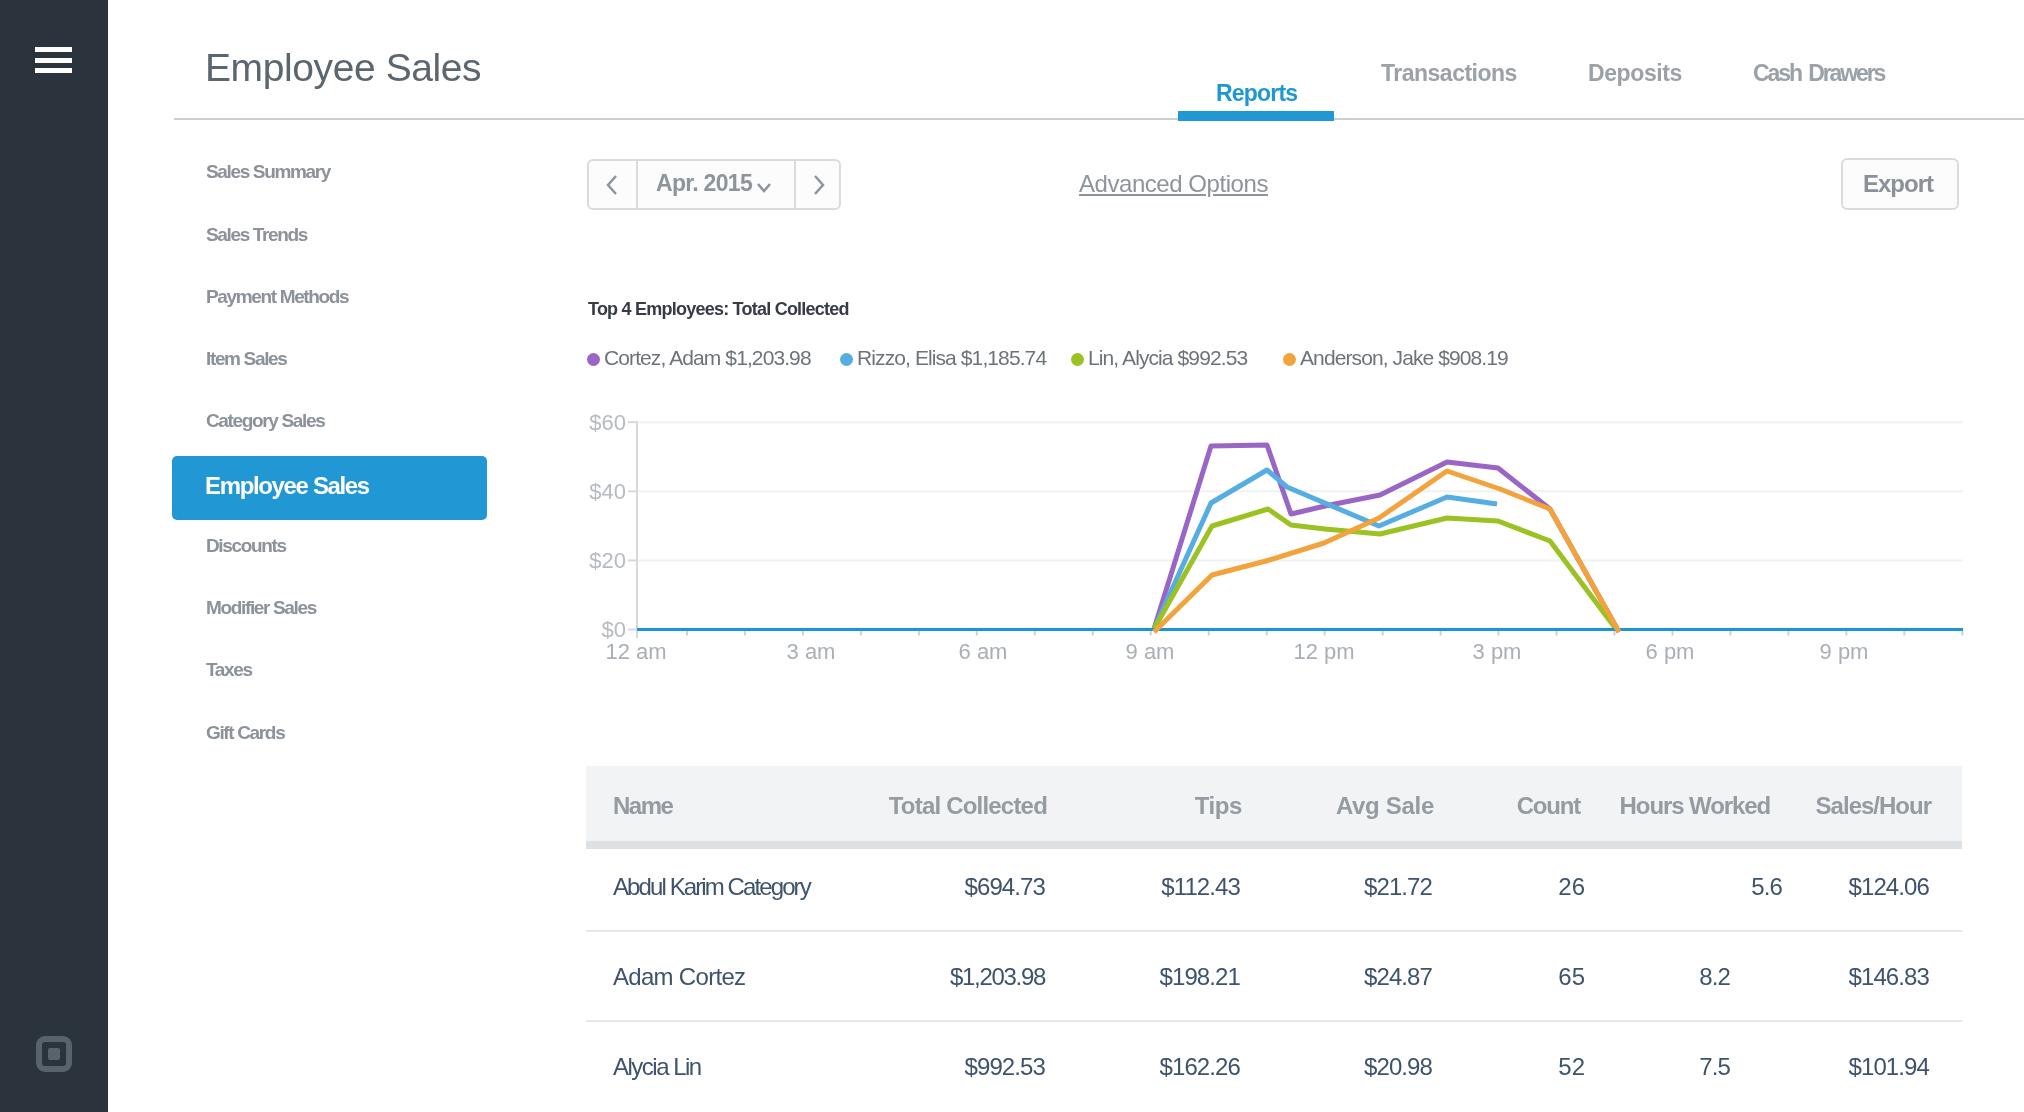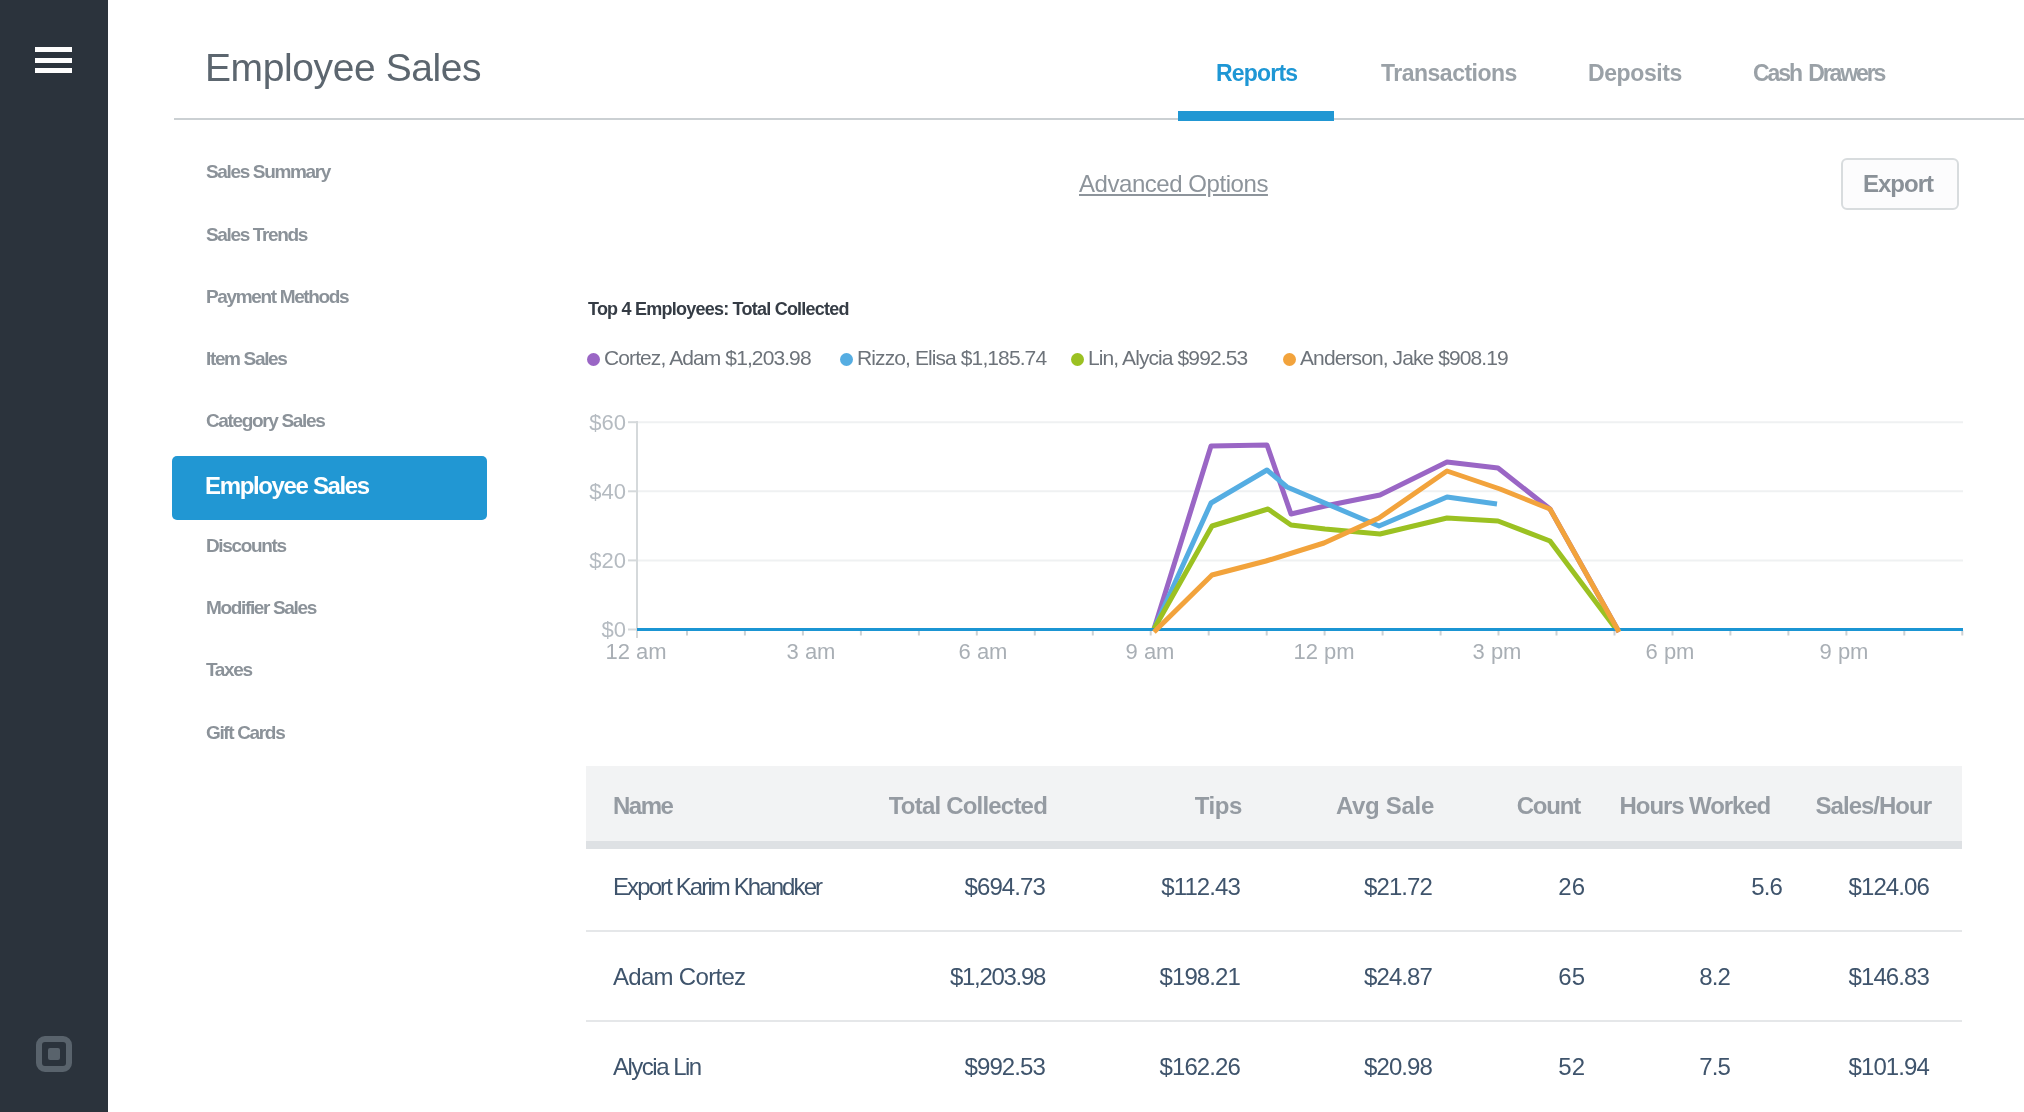--- a/index.html
+++ b/index.html
@@ -12,21 +12,21 @@
   #sidebar { left:0; top:0; width:108px; height:1112px; background:#2b333c; }
   .hbar { position:absolute; left:35px; width:37px; height:5px; background:#fdfdfd; }
   #sqlogo { position:absolute; left:36px; top:1036px; width:36px; height:36px;
     border:6px solid #59636c; border-radius:9px; }
   #sqlogo:after { content:""; position:absolute; left:6px; top:6px; width:12px; height:12px;
     background:#59636c; border-radius:2px; }
 
   
   #title { left:205px; top:46px; font-size:39px; font-weight:400; color:#5c666f; letter-spacing:-0.4px; }
   .tab { top:60px; font-size:23px; font-weight:700; color:#9aa1a7; }
-  #tab-active { color:#1e97d5; }
+  #tab-active { color:#1e97d5;margin-top:20px; }
   #tabbar { left:1178px; top:111px; width:156px; height:10px; background:#2197d3; }
   #hdivider { left:174px; top:118px; width:1850px; height:2px; background:#cbd0d3; }
 
   
   .nav { left:206px; font-size:19px; font-weight:700; color:#8b9299; letter-spacing:-1.35px; }
   #navactive { left:172px; top:456px; width:315px; height:64px; background:#2197d3; border-radius:5px; }
   #navactive span { position:absolute; left:33px; top:16px; font-size:24px; font-weight:700; color:#fff; letter-spacing:-1.35px; }
 
   
   .ctl { border:2px solid #d8dcde; border-radius:6px; background:#fcfcfd; }
@@ -77,20 +77,34 @@
   <div class="abs nav" style="top:348px">Item Sales</div>
   <div class="abs nav" style="top:410px">Category Sales</div>
   <div class="abs" id="navactive">
       <span>Employee Sales</span>
     </div>
   <div class="abs nav" style="top:535px">Discounts</div>
   <div class="abs nav" style="top:597px">Modifier Sales</div>
   <div class="abs nav" style="top:659px">Taxes</div>
   <div class="abs nav" style="top:722px">Gift Cards</div>
 
+  <div class="abs ctl" id="seg">
+    <div class="sep" style="left:47px"></div>
+    <div class="sep" style="left:205px"></div>
+    <svg style="position:absolute;left:16px;top:13px" width="14" height="22" viewBox="0 0 14 22">
+        <polyline points="11,2 3,11 11,20" fill="none" stroke="#8d949b" stroke-width="2.5"></polyline>
+      </svg>
+    <span id="segtext">Apr. 2015</span>
+    <svg style="position:absolute;left:167px;top:21px" width="16" height="11" viewBox="0 0 16 11">
+        <polyline points="2,2 8,9 14,2" fill="none" stroke="#8d949b" stroke-width="2.5"></polyline>
+      </svg>
+    <svg style="position:absolute;left:223px;top:13px" width="14" height="22" viewBox="0 0 14 22">
+        <polyline points="3,2 11,11 3,20" fill="none" stroke="#8d949b" stroke-width="2.5"></polyline>
+      </svg>
+  </div>
   <div class="abs" id="advopt">Advanced Options</div>
   <div class="abs ctl" id="export">
       <span>Export</span>
     </div>
 
   <div class="abs" id="chead">Top 4 Employees: Total Collected</div>
   <div class="abs leg" style="left:587px"><span class="dot" style="background:#9a66c5"></span>Cortez, Adam $1,203.98</div>
   <div class="abs leg" style="left:840px"><span class="dot" style="background:#55ade2"></span>Rizzo, Elisa $1,185.74</div>
   <div class="abs leg" style="left:1071px"><span class="dot" style="background:#9bc122"></span>Lin, Alycia $992.53</div>
   <div class="abs leg" style="left:1283px"><span class="dot" style="background:#f2a33c"></span>Anderson, Jake $908.19</div>
@@ -142,21 +156,21 @@
   <div class="abs th r" style="left:1047px;letter-spacing:-0.8px">Total Collected</div>
   <div class="abs th r" style="left:1242px;letter-spacing:-0.4px">Tips</div>
   <div class="abs th r" style="left:1434px;letter-spacing:-0.3px">Avg Sale</div>
   <div class="abs th r" style="left:1580px;letter-spacing:-1.2px">Count</div>
   <div class="abs th r" style="left:1770px;letter-spacing:-1.1px">Hours Worked</div>
   <div class="abs th r" style="left:1931px;letter-spacing:-1.0px">Sales/Hour</div>
 
   <div class="abs rowline" style="top:930px"></div>
   <div class="abs rowline" style="top:1020px"></div>
 
-  <div class="abs td" style="left:613px;top:873px;letter-spacing:-1.9px">Export Karim Khandker</div>
+  <div class="abs td" style="left:613px;top:873px;letter-spacing:-1.9px">Abdul Karim Category</div>
   <div class="abs td r" style="left:1045px;top:873px">$694.73</div>
   <div class="abs td r" style="left:1240px;top:873px">$112.43</div>
   <div class="abs td r" style="left:1432px;top:873px">$21.72</div>
   <div class="abs td r" style="left:1585px;top:873px;letter-spacing:0">26</div>
   <div class="abs td r" style="left:1782px;top:873px">5.6</div>
   <div class="abs td r" style="left:1929px;top:873px">$124.06</div>
 
   <div class="abs td" style="left:613px;top:963px;letter-spacing:-0.7px">Adam Cortez</div>
   <div class="abs td r" style="left:1045px;top:963px;letter-spacing:-1.3px">$1,203.98</div>
   <div class="abs td r" style="left:1240px;top:963px">$198.21</div>

